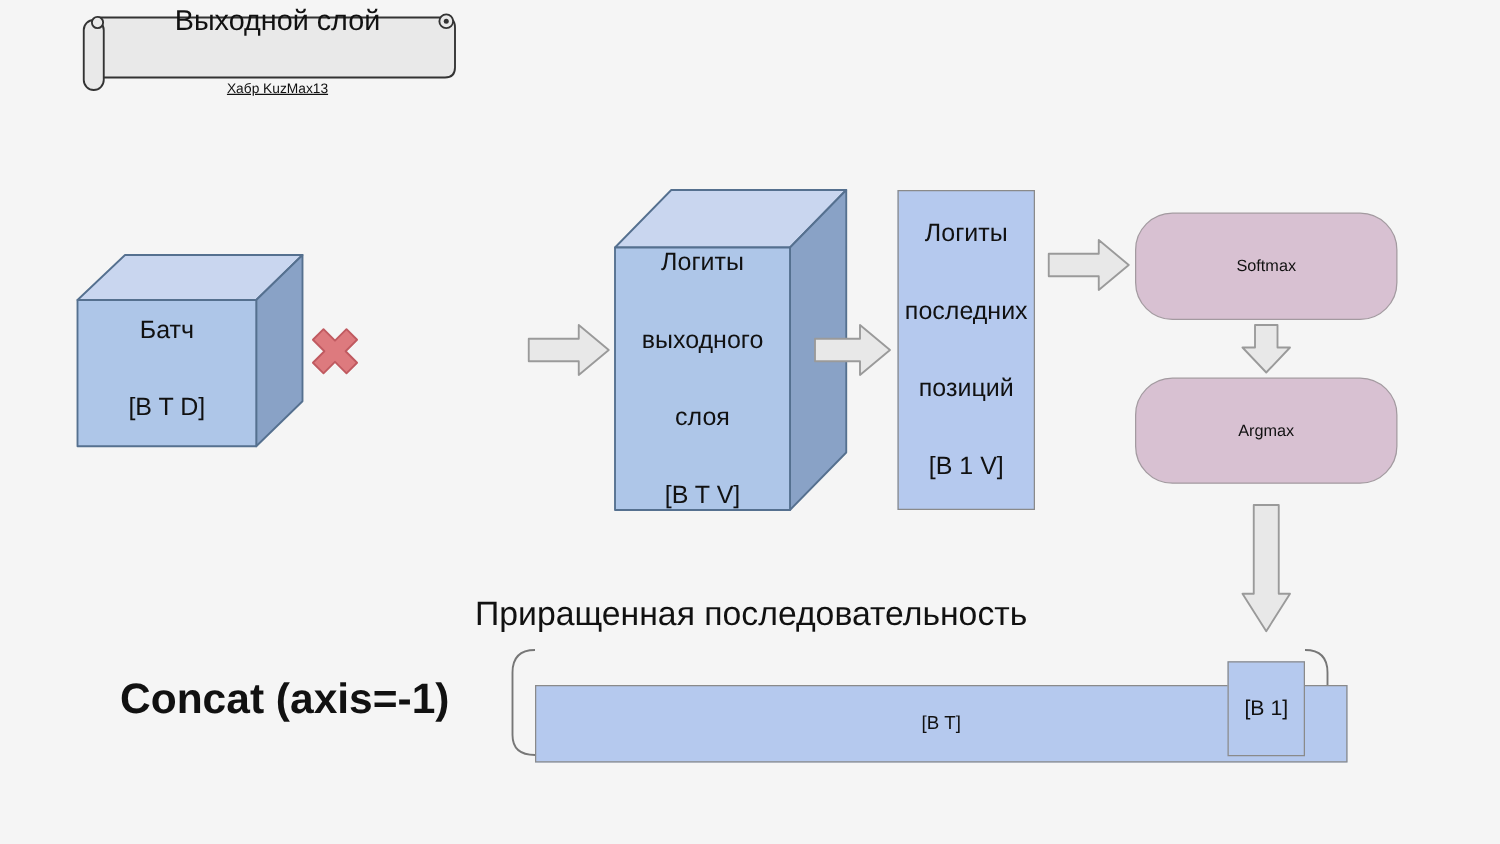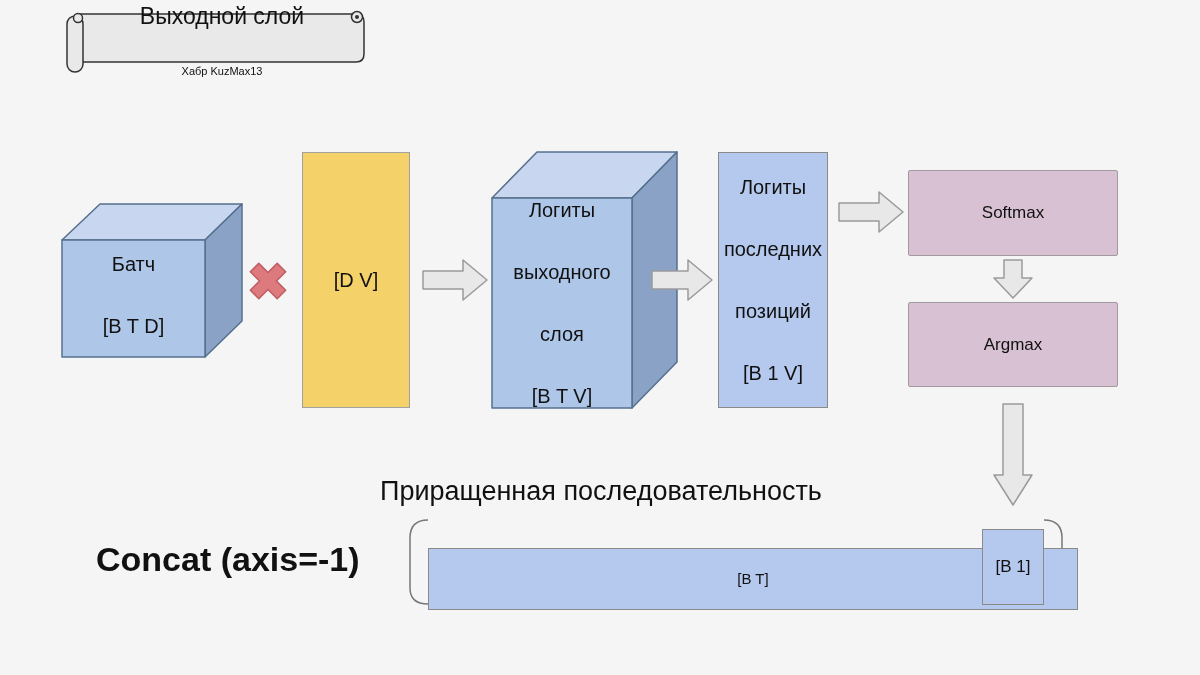--- a/index.html
+++ b/index.html
@@ -40,32 +40,32 @@
     background:var(--flat-blue-fill);
     border:1px solid var(--flat-blue-border);
   }
   .yellow-rect{
     background:var(--yellow-fill);
     border:1px solid var(--yellow-border);
   }
   .pink-rect{
     background:var(--pink-fill);
     border:1px solid var(--pink-border);
-    border-radius:2px;
-    font-size:17px;
+    border-radius:30px;
+    font-size:13px;
   }
   .cube-front{fill:var(--blue-fill);stroke:var(--blue-border);stroke-width:1.5;stroke-linejoin:round;}
   .cube-top{fill:var(--blue-top);stroke:var(--blue-border);stroke-width:1.5;stroke-linejoin:round;}
   .cube-side{fill:var(--blue-side);stroke:var(--blue-border);stroke-width:1.5;stroke-linejoin:round;}
   .arrow-shape{fill:var(--arrow-fill);stroke:var(--arrow-border);stroke-width:1.5;stroke-linejoin:round;}
   .x-shape{fill:var(--red-x);stroke:var(--red-x-border);stroke-width:1.5;stroke-linejoin:round;}
   .banner-shape{fill:var(--banner-fill);stroke:var(--banner-border);stroke-width:1.5;stroke-linejoin:round;}
   .bracket{fill:none;stroke:#777777;stroke-width:1.5;}
   #banner-title{font-size:23px;line-height:26px;}
-  #banner-subtitle{font-size:11px;line-height:13px;}
+  #banner-subtitle{font-size:11px;line-height:13px;text-decoration:underline;}
   #heading{font-size:27px;font-weight:400;text-align:left;}
   #concat-label{font-size:34px;white-space:nowrap;}
   #bt-rect{font-size:15px;}
   #b1-rect{font-size:17px;}
 </style>
 </head>
 <body>
 
 <div id="canvas">
 
@@ -90,23 +90,20 @@
     <span>Батч</span>
     <span>[B T D]</span>
   </div>
 
   <svg class="abs" style="left:246px;top:259px;" width="44" height="44" viewBox="0 0 44 44">
     <g transform="translate(22,22) rotate(45)">
       <path class="x-shape" d="M-19,-6 L-6,-6 L-6,-19 L6,-19 L6,-6 L19,-6 L19,6 L6,6 L6,19 L-6,19 L-6,6 L-19,6 Z"></path>
     </g>
   </svg>
 
-  <div class="abs label yellow-rect" style="left:302px;top:152px;width:108px;height:256px;">
-    <span>[D V]</span>
-  </div>
 
   <svg class="abs" style="left:421px;top:258px;" width="70" height="44" viewBox="0 0 70 44">
     <polygon class="arrow-shape" points="2,13 42,13 42,2 66,22 42,42 42,31 2,31"></polygon>
   </svg>
 
   <svg class="abs" style="left:488px;top:148px;" width="194" height="264" viewBox="0 0 194 264">
     <polygon class="cube-top" points="4,50 49,4 189,4 144,50"></polygon>
     <polygon class="cube-side" points="144,50 189,4 189,214 144,260"></polygon>
     <polygon class="cube-front" points="4,50 144,50 144,260 4,260"></polygon>
   </svg>

